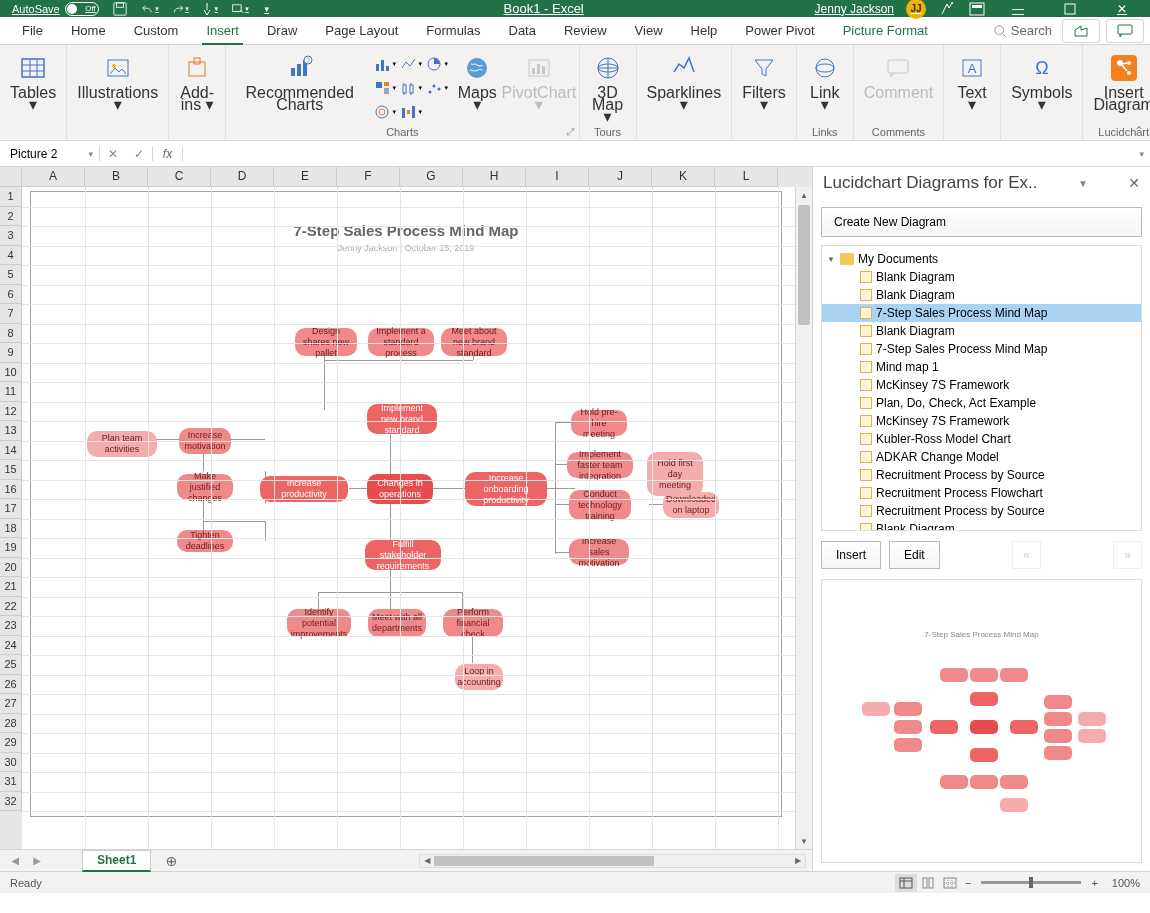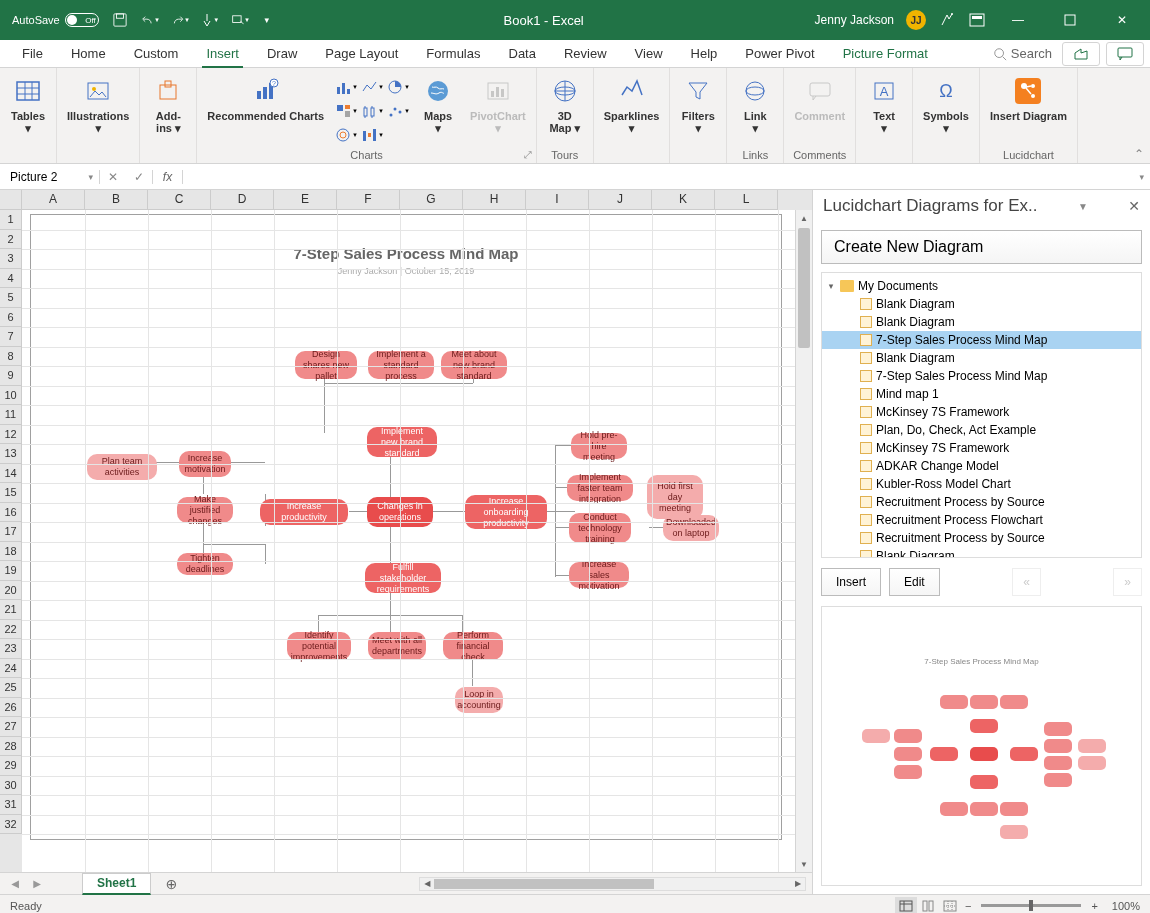--- a/index.html
+++ b/index.html
@@ -1,19 +1,19 @@
 <!DOCTYPE html>
 <html><head>
 <meta charset="utf-8">
 <style>
 * { box-sizing: border-box; margin: 0; padding: 0; font-family: "Segoe UI", Arial, sans-serif; }
 body { background: #fff; font-size: 12px; overflow: hidden; width: 1150px; height: 913px; }
 
 
-.titlebar { height: 40px; background: #217346; color: #fff; display: flex; align-items: center; font-size: 12px; }
+.titlebar { height: 17px; background: #217346; color: #fff; display: flex; align-items: center; font-size: 12px; text-decoration: underline; }
 .titlebar .left { display: flex; align-items: center; gap: 12px; padding-left: 12px; }
 .titlebar .autosave { display: flex; align-items: center; gap: 5px; font-size: 11px; }
 .titlebar .toggle-off { display: inline-flex; align-items: center; width: 34px; height: 14px; border: 1px solid #fff; border-radius: 7px; background: #217346; font-size: 8px; color: #fff; justify-content: flex-end; padding-right: 2px; position: relative; }
 .titlebar .toggle-off::before { content: ""; position: absolute; left: 1px; top: 1px; width: 10px; height: 10px; background: #fff; border-radius: 50%; }
 .titlebar .icon-btn { width: 18px; height: 18px; display: flex; align-items: center; justify-content: center; color: #fff; cursor: pointer; }
 .titlebar .center { flex: 1; text-align: center; font-size: 13px; }
 .titlebar .right { display: flex; align-items: center; gap: 12px; padding-right: 8px; }
 .titlebar .avatar { width: 20px; height: 20px; border-radius: 50%; background: #f0b400; color: #333; font-size: 10px; display: flex; align-items: center; justify-content: center; font-weight: 600; }
 .titlebar .win-btn { width: 40px; height: 28px; display: flex; align-items: center; justify-content: center; cursor: pointer; }
 
@@ -27,21 +27,21 @@
 .ribbon-tabs .search { display: flex; align-items: center; gap: 4px; color: #666; padding-right: 10px; }
 .ribbon-tabs .icon-right { width: 38px; height: 24px; border: 1px solid #d4d4d4; border-radius: 3px; display: flex; align-items: center; justify-content: center; margin-right: 6px; cursor: pointer; color: #217346; }
 
 
 .ribbon { height: 96px; background: #f3f2f1; border-bottom: 1px solid #d4d4d4; display: flex; position: relative; }
 .ribbon-group { display: flex; flex-direction: column; padding: 4px 6px 2px; border-right: 1px solid #e1dfde; }
 .ribbon-group .items { display: flex; gap: 6px; flex: 1; align-items: flex-start; }
 .ribbon-group .label { text-align: center; font-size: 11px; color: #666; padding-top: 2px; }
 .ribbon-btn { display: flex; flex-direction: column; align-items: center; justify-content: flex-start; min-width: 44px; cursor: pointer; padding: 4px 4px 0; }
 .ribbon-btn .ico { width: 30px; height: 30px; display: flex; align-items: center; justify-content: center; margin-bottom: 4px; }
-.ribbon-btn .txt { font-size: 11px; text-align: center; line-height: 12px; color: #333; font-weight: bold; }
+.ribbon-btn .txt { font-size: 16px; text-align: center; line-height: 12px; color: #333; }
 .ribbon-btn.disabled .txt { color: #bbb; }
 .ribbon-btn.disabled .ico { opacity: 0.4; }
 .mini-grid { display: flex; flex-direction: column; gap: 2px; padding-top: 4px; }
 .mini-row { display: flex; gap: 2px; }
 .mini-btn { width: 24px; height: 22px; display: flex; align-items: center; justify-content: center; cursor: pointer; }
 .ribbon .launcher { position: absolute; bottom: 2px; font-size: 10px; color: #888; cursor: pointer; }
 .ribbon-collapse { position: absolute; right: 6px; bottom: 2px; cursor: pointer; color: #888; }
 
 
 .formula-bar { height: 26px; border-bottom: 1px solid #d4d4d4; display: flex; align-items: center; }
@@ -82,21 +82,21 @@
 .node.c3 { background: #f08a8a; }
 .node.c4 { background: #f4acac; }
 .conn { position: absolute; background: #999; }
 
 
 .side-panel { width: 338px; background: #fff; border-left: 1px solid #d4d4d4; display: flex; flex-direction: column; }
 .panel-header { display: flex; align-items: center; justify-content: space-between; padding: 6px 10px; }
 .panel-header .title { font-size: 17px; color: #444; }
 .panel-close { cursor: pointer; color: #666; font-size: 14px; }
 .panel-body { padding: 8px; flex: 1; overflow: hidden; display: flex; flex-direction: column; }
-.create-btn { border: 1px solid #bbb; padding: 7px 12px; font-size: 16px; cursor: pointer; background: linear-gradient(#fff,#f5f5f5); display: inline-block; margin-bottom: 8px; }
+.create-btn { border: 1px solid #bbb; padding: 7px 12px; font-size: 12px; cursor: pointer; background: linear-gradient(#fff,#f5f5f5); display: inline-block; margin-bottom: 8px; }
 .tree { border: 1px solid #ddd; flex: 0 0 286px; overflow-y: auto; font-size: 12px; padding: 4px 0; }
 .tree-row { display: flex; align-items: center; padding: 2px 4px; cursor: pointer; gap: 4px; }
 .tree-row.root { font-weight: 400; }
 .tree-row.child { padding-left: 38px; }
 .tree-row.selected { background: #a9d3f2; }
 .tree-row .folder-ico { width: 14px; height: 12px; background: #f6c658; border-radius: 1px; display: inline-block; }
 .tree-row .doc-ico { width: 12px; height: 12px; background: #fff3d6; border: 1px solid #e0b050; display: inline-block; position: relative; }
 .tree-row .arrow { width: 10px; display: inline-block; text-align: center; color: #666; font-size: 9px; }
 .panel-actions { display: flex; gap: 8px; margin: 10px 0; }
 .panel-actions .btn { border: 1px solid #bbb; padding: 6px 14px; font-size: 12px; cursor: pointer; background: linear-gradient(#fff,#f5f5f5); }
@@ -741,25 +741,25 @@
           <div class="tree-row child">
             <span class="doc-ico"></span>
             <span>Plan, Do, Check, Act Example</span>
           </div>
           <div class="tree-row child">
             <span class="doc-ico"></span>
             <span>McKinsey 7S Framework</span>
           </div>
           <div class="tree-row child">
             <span class="doc-ico"></span>
+            <span>Kubler-Ross Model Chart</span>
+          </div>
+          <div class="tree-row child">
+            <span class="doc-ico"></span>
             <span>ADKAR Change Model</span>
-          </div>
-          <div class="tree-row child">
-            <span class="doc-ico"></span>
-            <span>Kubler-Ross Model Chart</span>
           </div>
           <div class="tree-row child">
             <span class="doc-ico"></span>
             <span>Recruitment Process by Source</span>
           </div>
           <div class="tree-row child">
             <span class="doc-ico"></span>
             <span>Recruitment Process Flowchart</span>
           </div>
           <div class="tree-row child">

